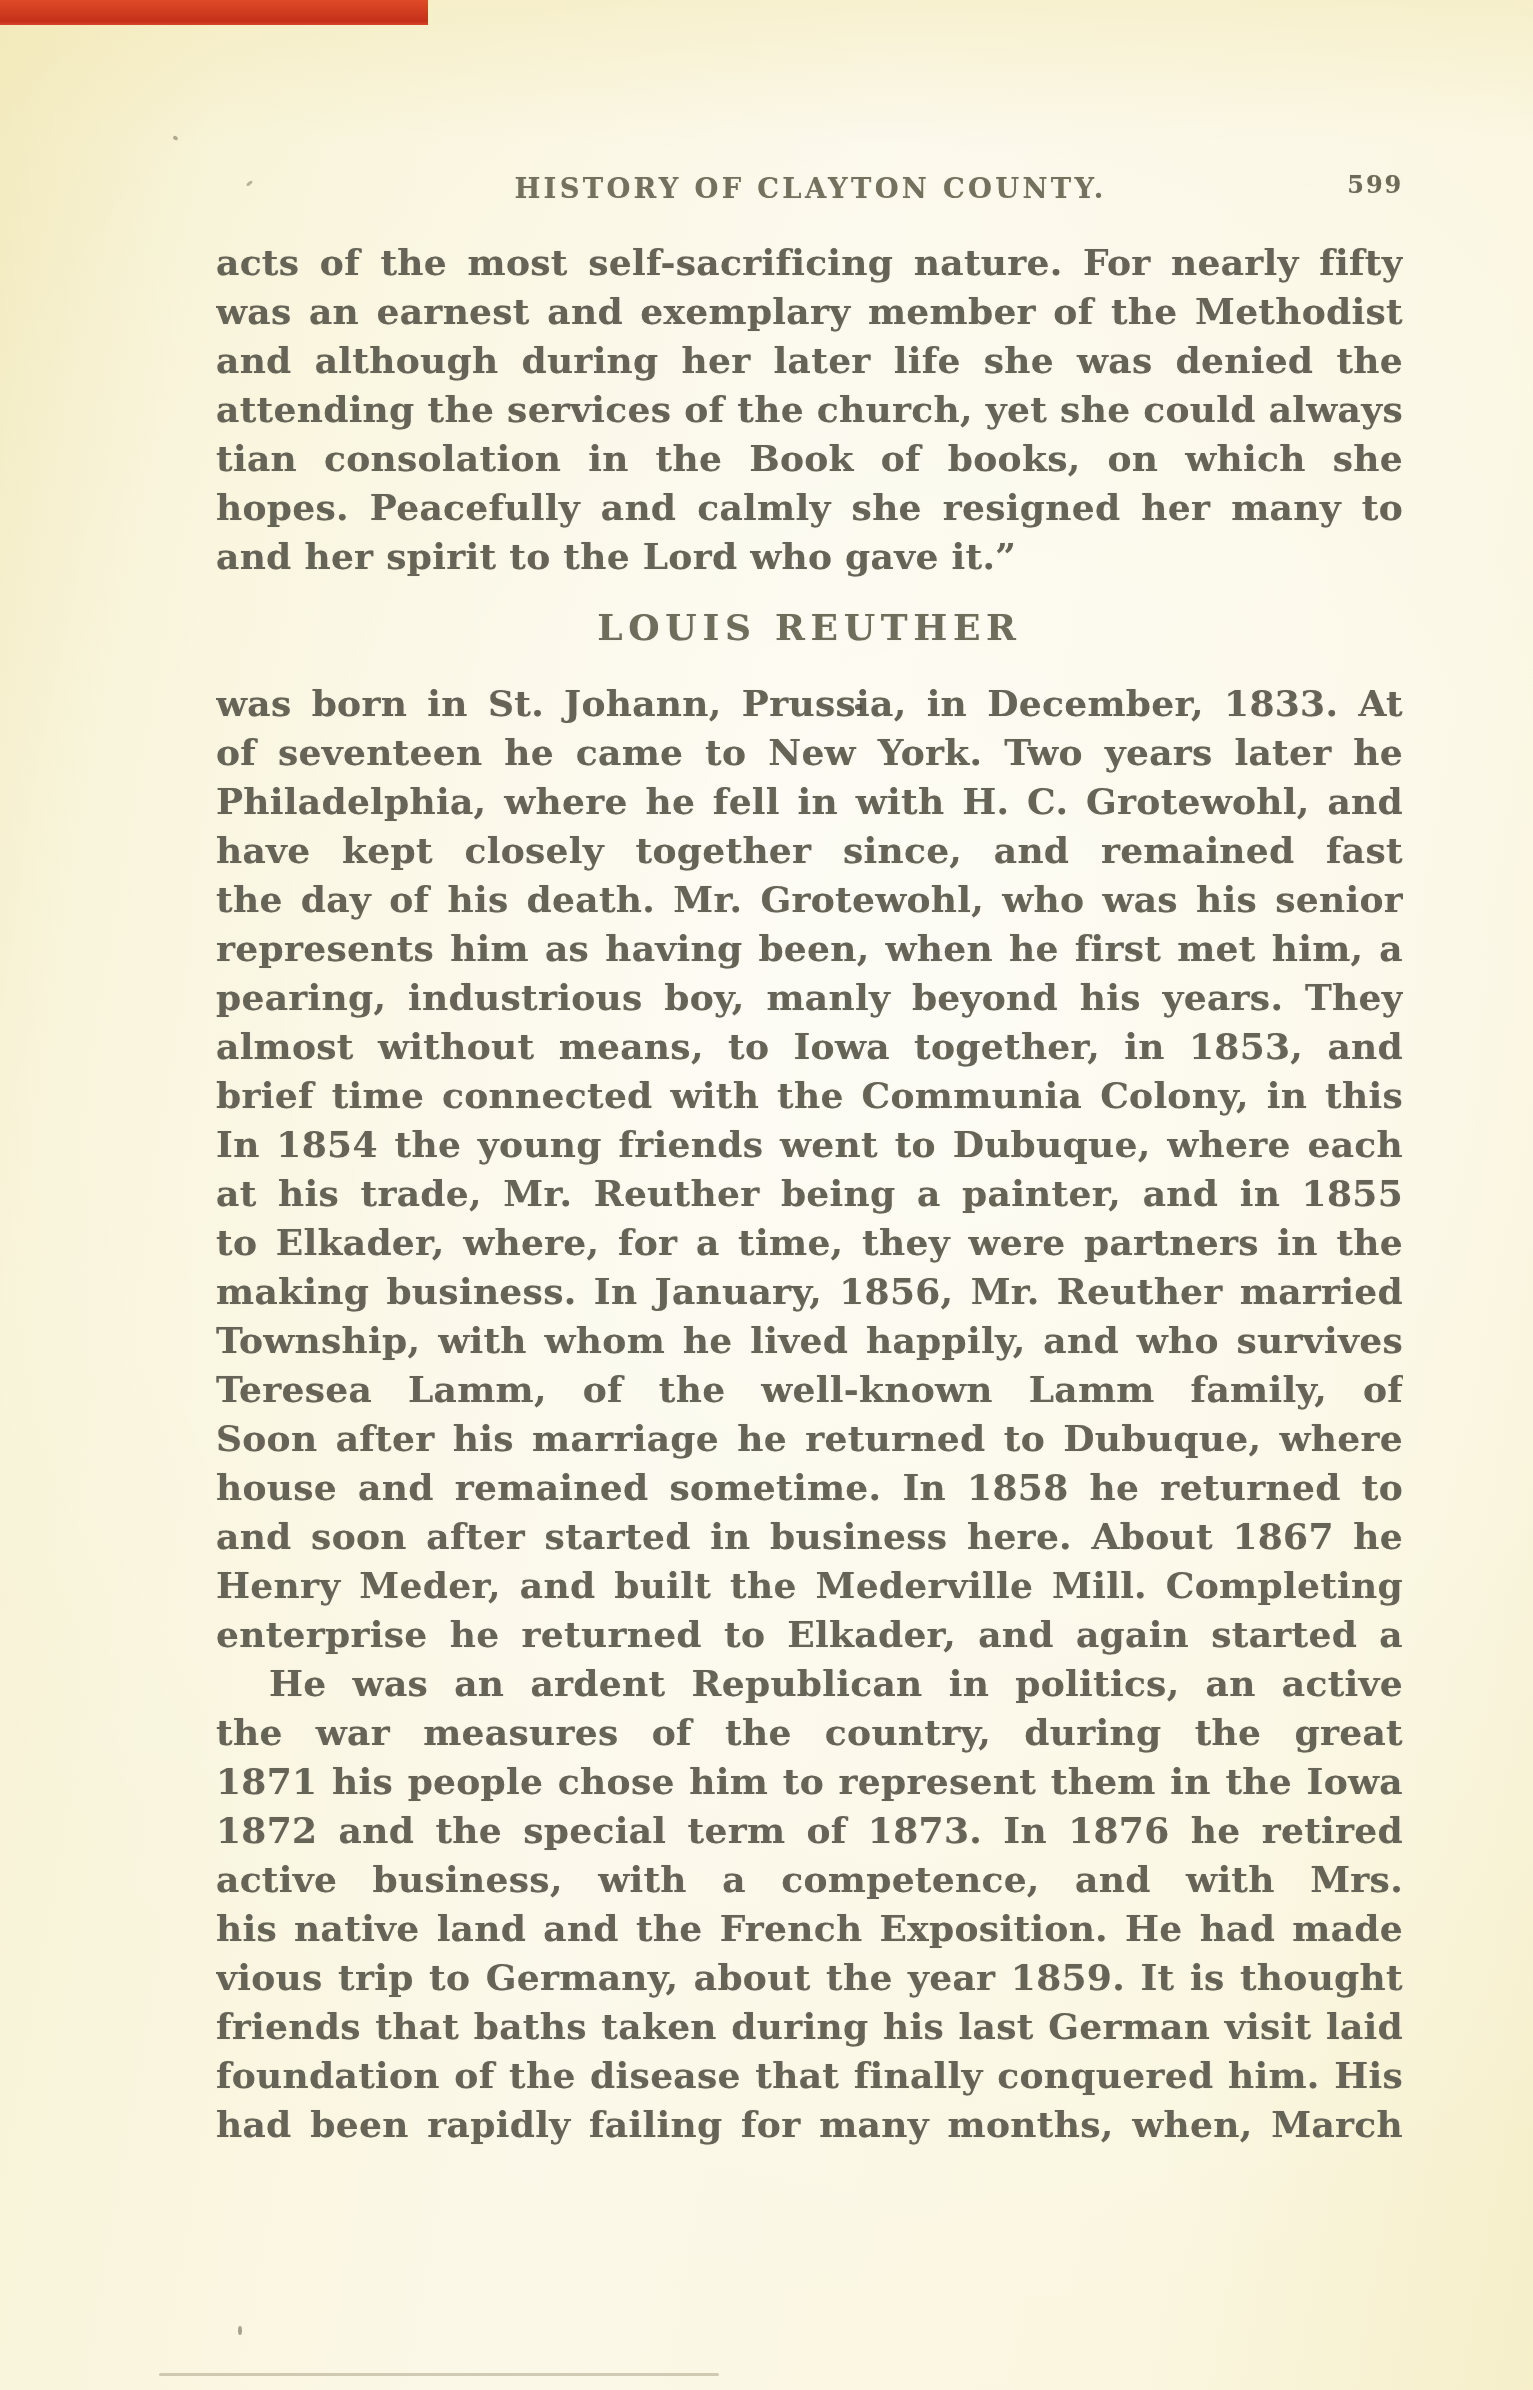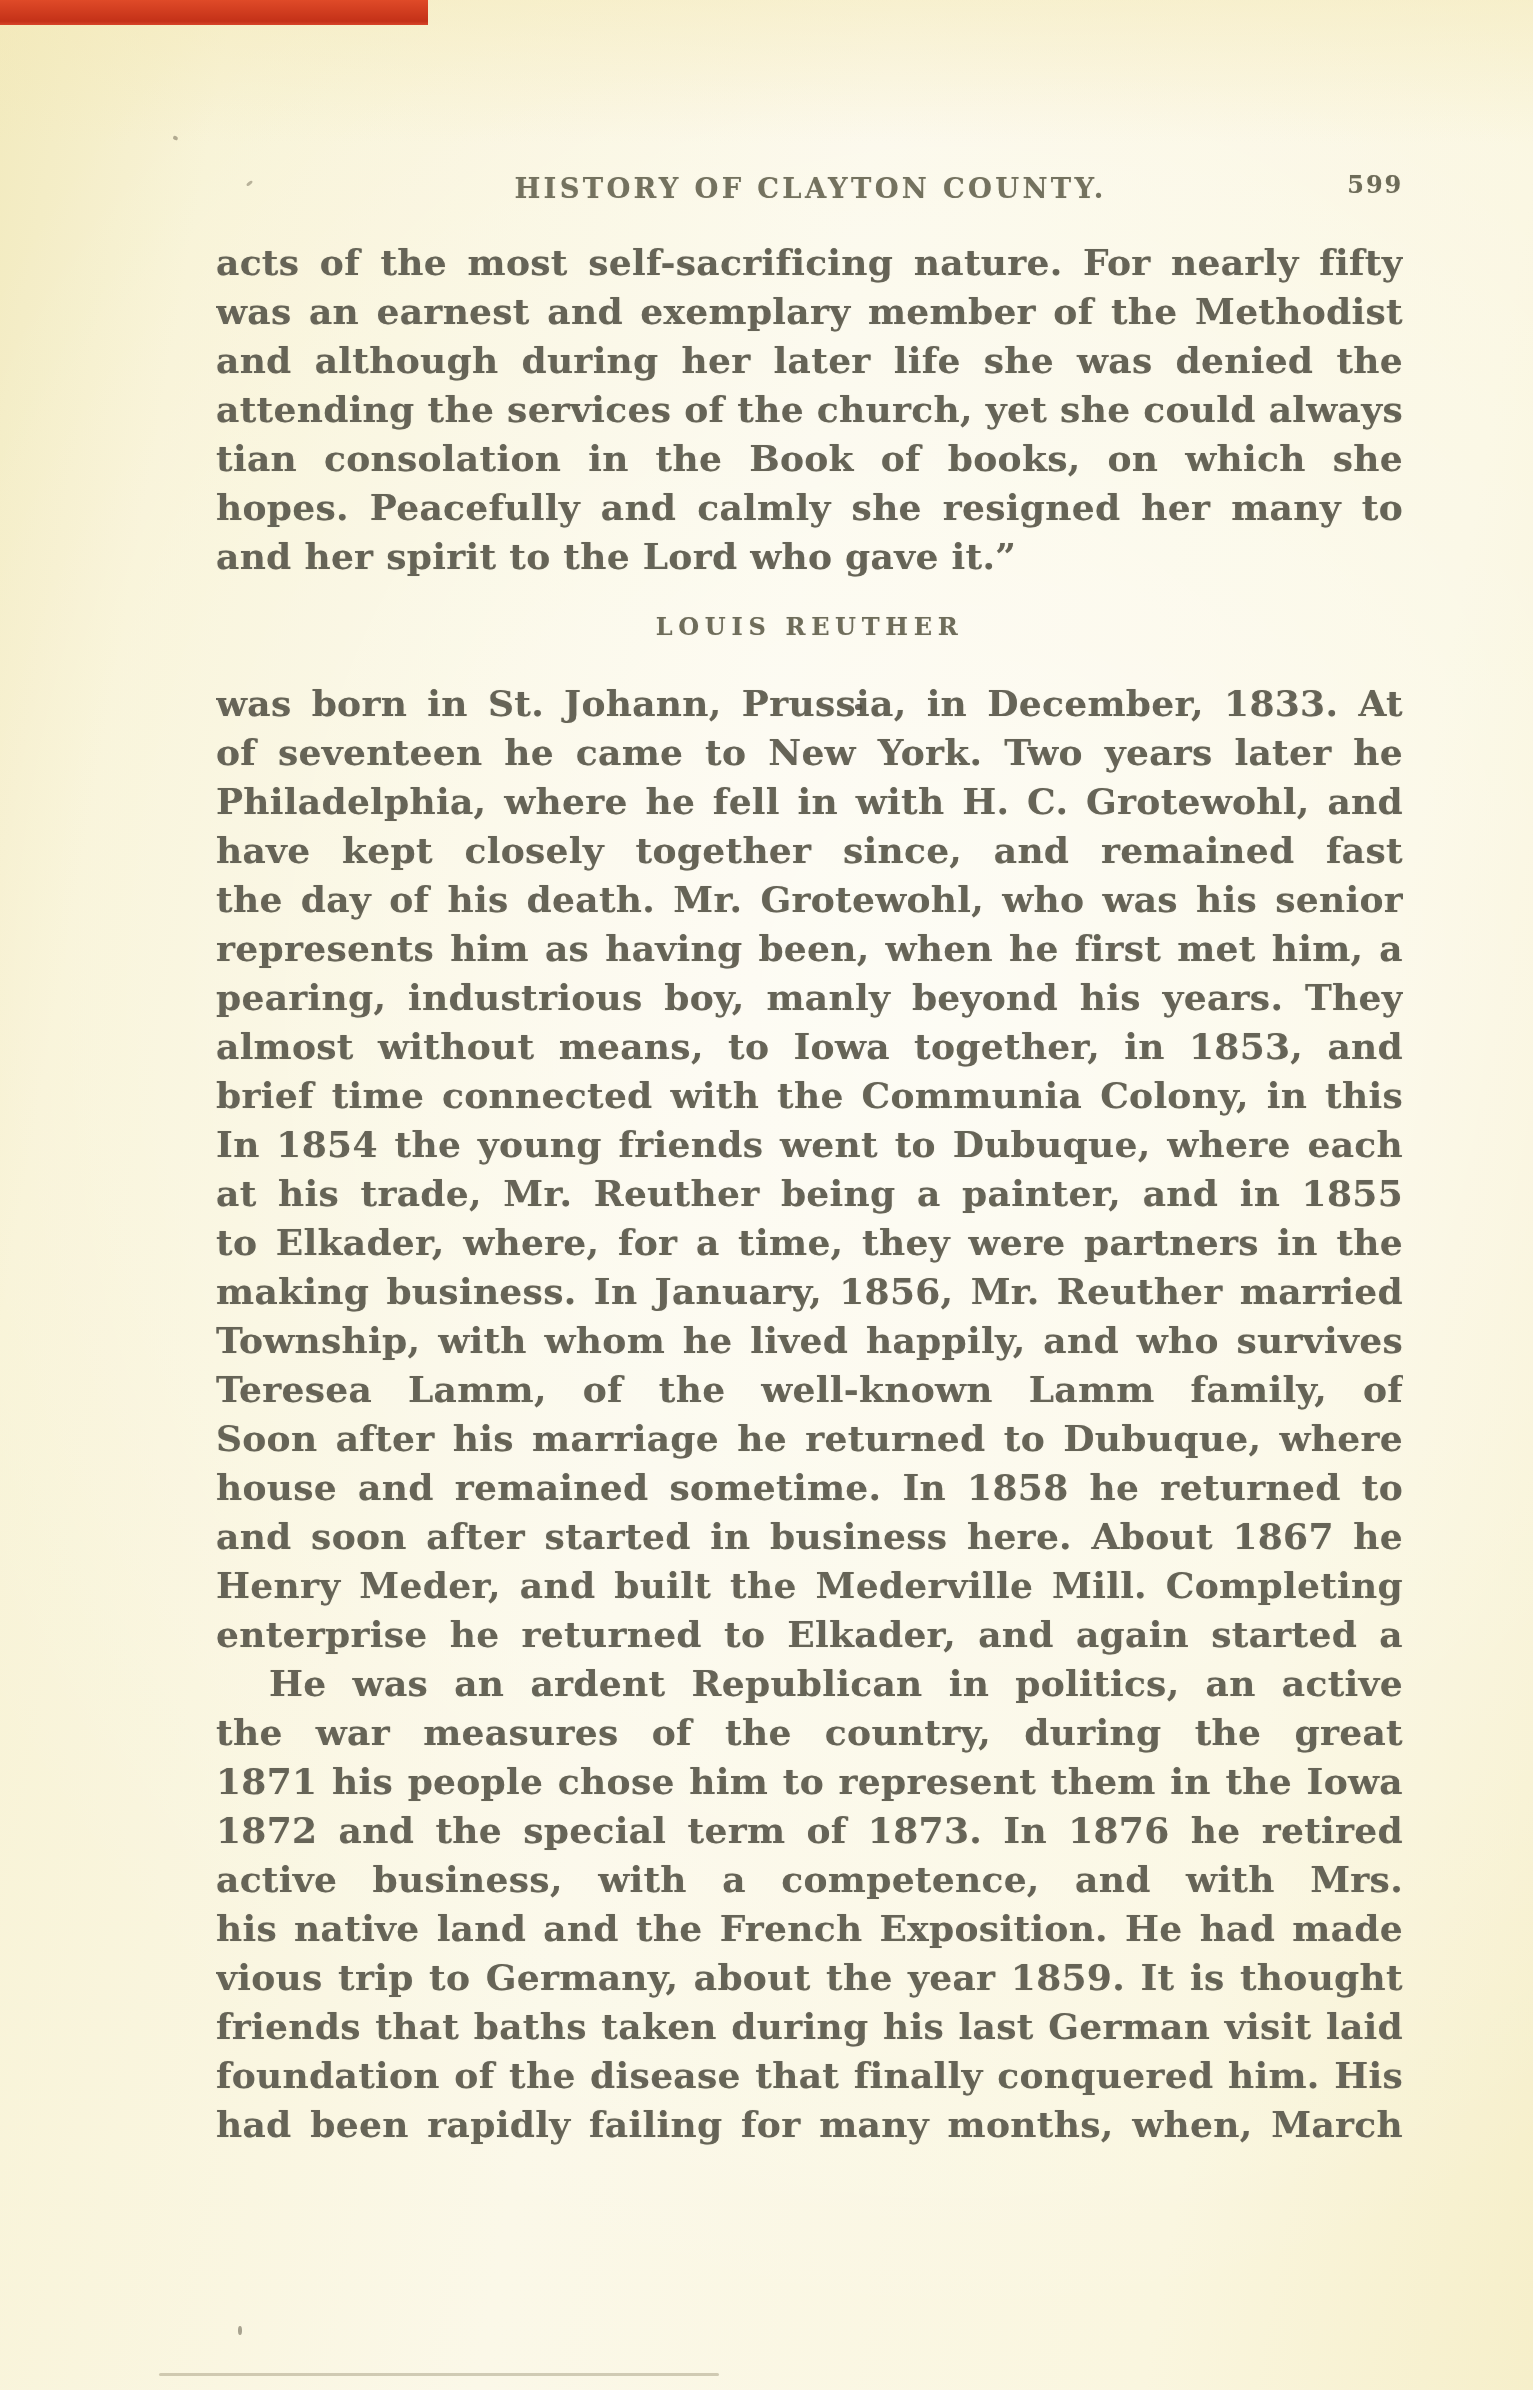--- a/index.html
+++ b/index.html
@@ -56,21 +56,21 @@
     text-align-last: justify;
     white-space: normal;
     height: 49px; overflow: hidden;
   }
   .line.last { text-align-last: left; }
   .paragraph.indent .line:first-child { text-indent: 53px; }
   .section-heading {
     margin-top: 28px; margin-bottom: 34px;
     height: 36px; line-height: 36px;
     text-align: center;
-    font-size: 24px; letter-spacing: 5.7px;
+    font-size: 36px; letter-spacing: 5.7px;
     color: #6f6d5b;
     text-shadow: 0 0 0.9px rgba(111,109,91,0.35);
   }
   
   .speck { position: absolute; border-radius: 50%; }
   .speck-a { left: 173px; top: 136px; width: 4.7px; height: 3.8px; background: rgba(120,112,90,0.55); transform: rotate(30deg); }
   .speck-b { left: 246px; top: 182px; width: 6.6px; height: 2.8px; background: rgba(120,112,90,0.5); transform: rotate(-40deg); }
   .speck-c { left: 855px; top: 704px; width: 6.6px; height: 5.7px; background: rgba(70,68,56,0.8); }
   .speck-d { left: 238px; top: 2326px; width: 3.8px; height: 8.5px; background: rgba(100,94,76,0.55); }
   .bottom-line {

